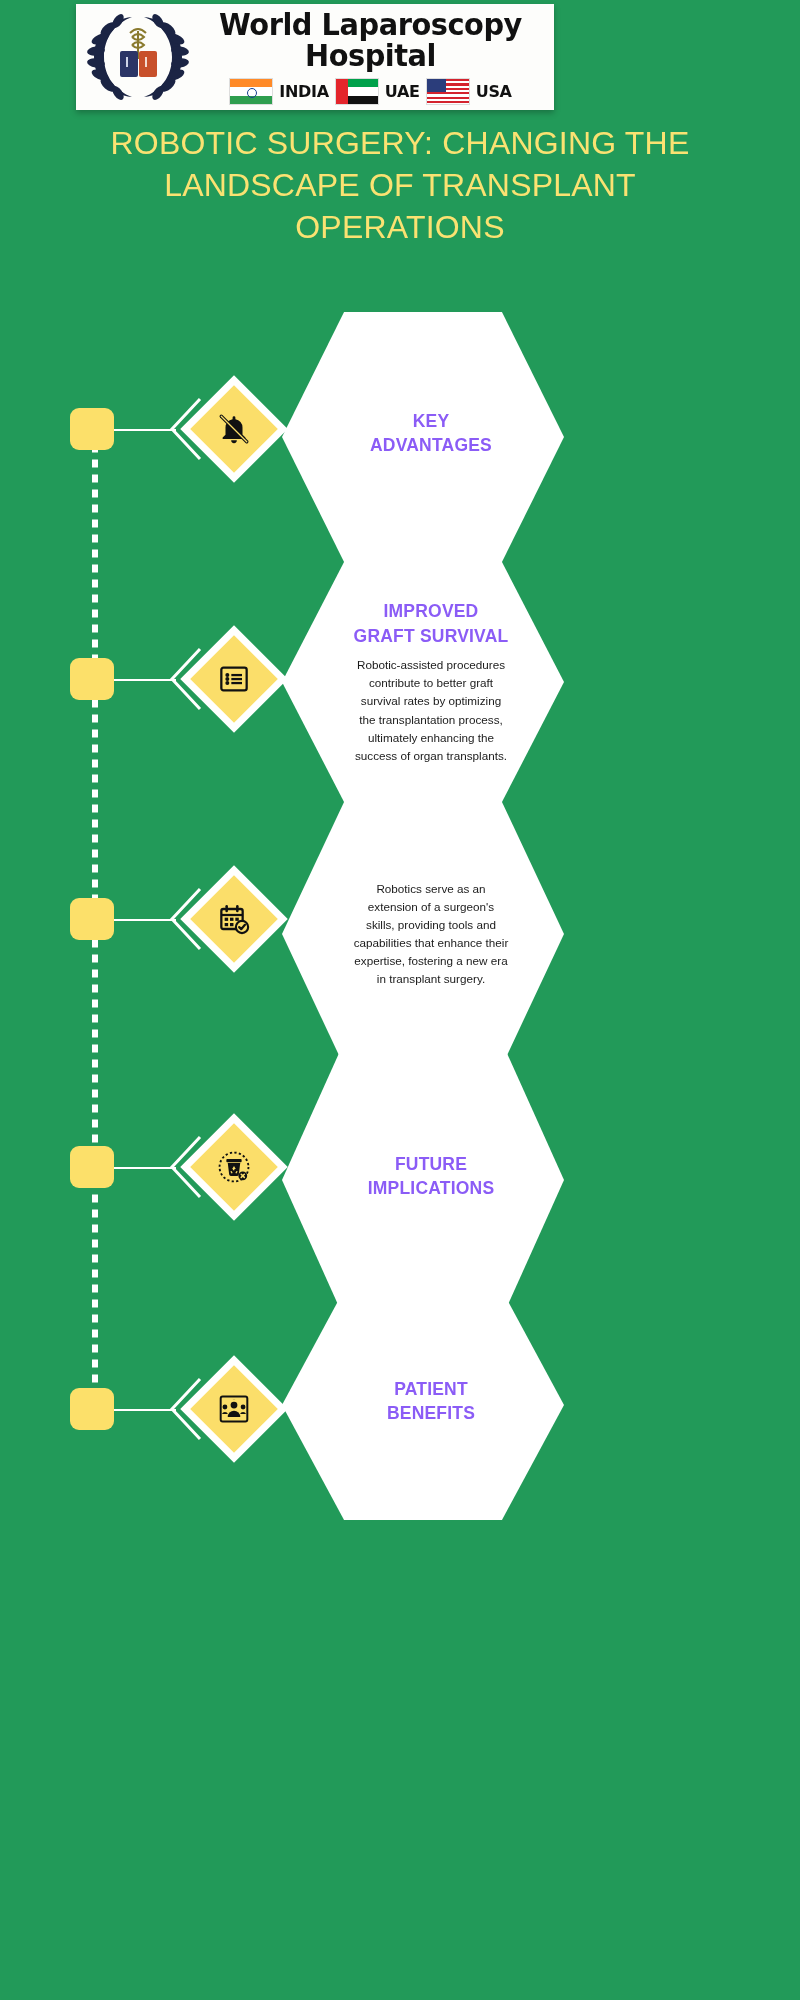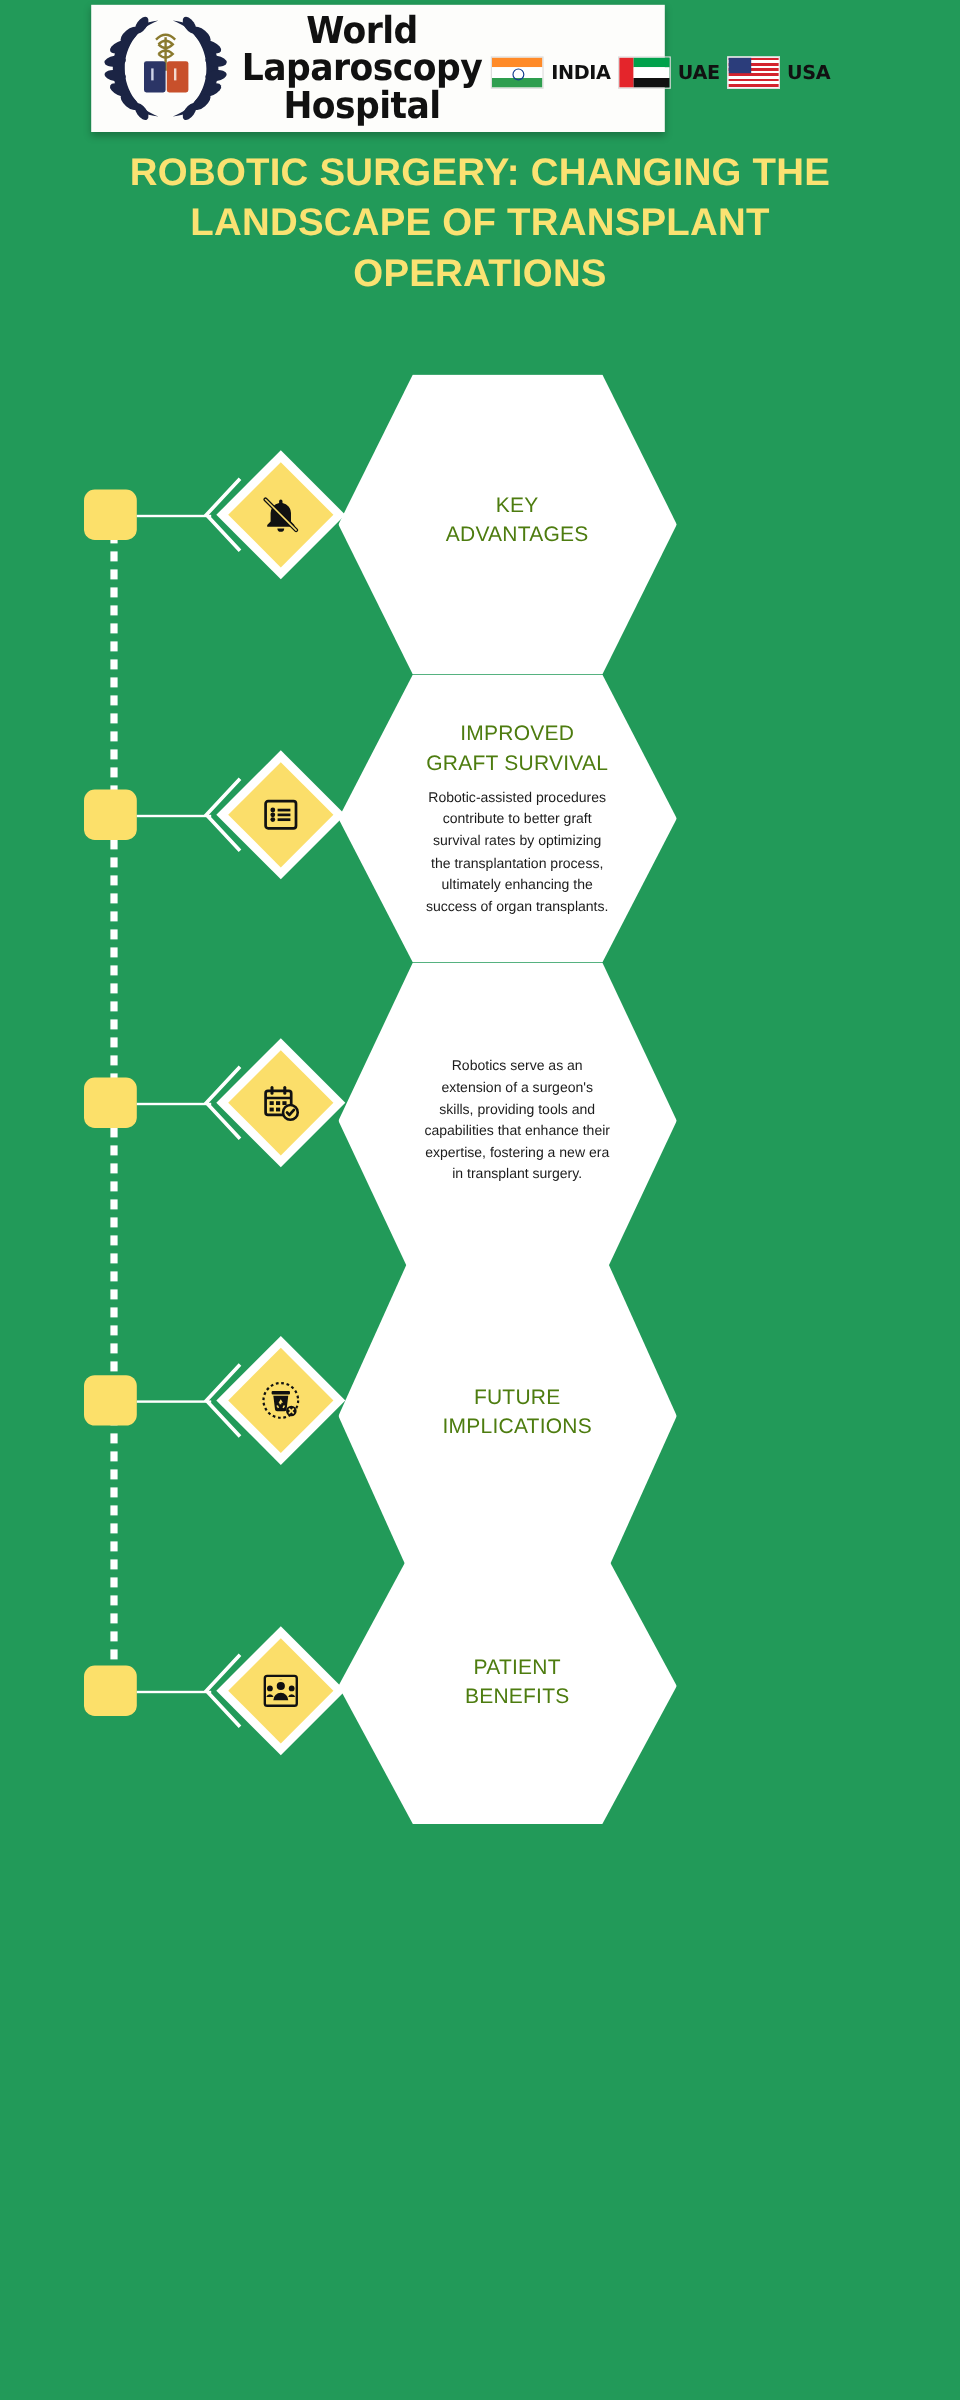--- a/index.html
+++ b/index.html
@@ -16,21 +16,21 @@
     position:absolute;left:76px;top:4px;width:478px;height:106px;
     background:#FDFDFB;
     box-shadow:0 3px 6px rgba(0,0,0,.25);
     display:flex;align-items:center;
   }
   .wreath{
     width:112px;height:100px;position:relative;flex:0 0 auto;margin-left:6px;
   }
   .wreath svg{display:block;}
   .logo-right{
-    flex:1;display:flex;flex-direction:row;justify-content:center;
+    flex:1;display:flex;flex-direction:column;justify-content:center;
     padding-right:7px;
   }
   .logo-title{
     font-family:"DejaVu Sans", sans-serif;
     font-weight:bold;
     font-size:31px;
     letter-spacing:-0.5px;
     color:#111;
     line-height:1;
     text-align:center;
@@ -60,21 +60,21 @@
   .fl-us .stripes{position:absolute;inset:0;
     background:repeating-linear-gradient(to bottom,#D4232E 0 2.2px,#fff 2.2px 4.4px);}
   .fl-us .canton{position:absolute;left:0;top:0;width:45%;height:53%;background:#2B3D7B;}
 
   
   .main-title{
     position:absolute;left:60px;top:122px;width:680px;
     text-align:center;
     color:#FAE272;
     font-family:"Liberation Sans", sans-serif;
-    font-weight:bold;
+    font-weight:normal;
     font-size:32px;
     line-height:1.32;
     letter-spacing:.2px;
   }
 
   
   .dotline{
     position:absolute;left:92px;top:432px;width:6px;height:1000px;
     background-image:linear-gradient(#ffffff 55%, rgba(255,255,255,0) 0%);
     background-position:left;
@@ -118,22 +118,22 @@
   .hex.full{
     clip-path:polygon(22% 0%, 78% 0%, 100% 50%, 78% 100%, 22% 100%, 0% 50%);
     width:282px;
   }
   .hex-inner{
     padding:22px 54px 22px 70px;
     box-sizing:border-box;
     text-align:center;
   }
   .card-title{
-    color:#4d7c0f;
-    font-weight:normal;
+    color:#8b5cf6;
+    font-weight:bold;
     font-size:17.5px;
     line-height:1.4;
     letter-spacing:.2px;
     margin:0 0 8px 0;
   }
   .card-body{
     color:#1B1B1B;
     font-size:11.7px;
     line-height:1.55;
     margin:0;

